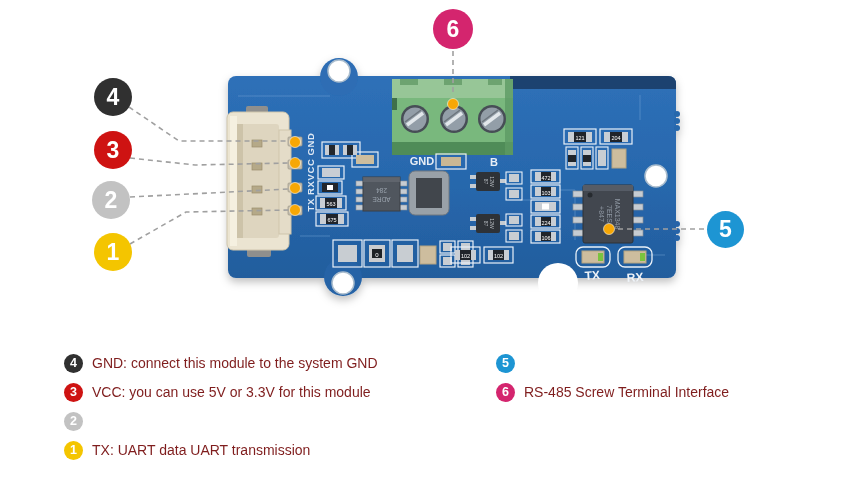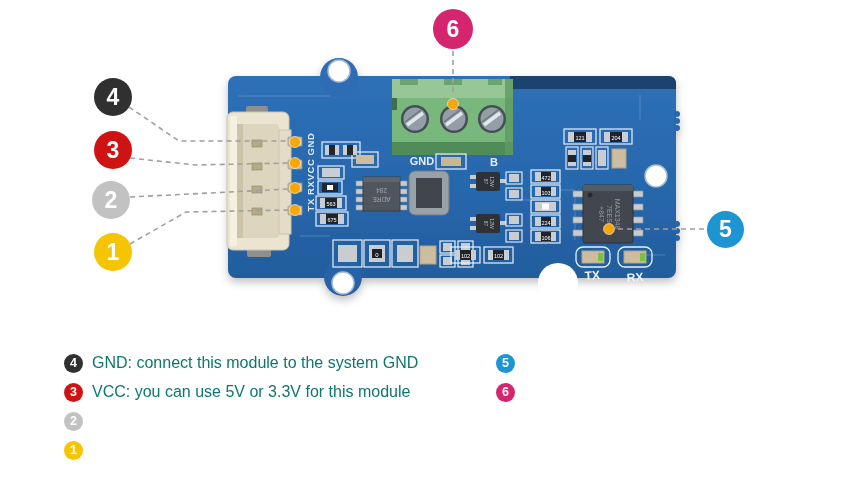--- a/index.html
+++ b/index.html
@@ -4,21 +4,21 @@
 <style>
   html,body{margin:0;padding:0;background:#fff;}
   .canvas{position:relative;width:860px;height:486px;background:#ffffff;overflow:hidden;
           font-family:"Liberation Sans",sans-serif;}
   svg{font-family:"Liberation Sans",sans-serif;}
   .callout{position:absolute;border-radius:50%;color:#fff;display:flex;align-items:center;
            justify-content:center;font-weight:bold;font-size:23px;line-height:1;}
   .lrow{position:absolute;display:flex;align-items:center;gap:9px;height:20px;}
   .lbadge{width:19px;height:19px;border-radius:50%;color:#fff;font-size:12.5px;font-weight:700;
           display:flex;align-items:center;justify-content:center;flex:0 0 auto;line-height:1;}
-  .ltext{font-size:16px;color:#0f766e;white-space:nowrap;}
+  .ltext{font-size:14px;color:#7f1d1d;white-space:nowrap;}
 </style>
 </head>
 <body>
 
 <div class="canvas">
 
   <svg width="860" height="486" viewBox="0 0 860 486">
     <defs>
       <linearGradient id="pcbGrad" x1="0" y1="0" x2="0" y2="1">
         <stop offset="0" stop-color="#2e70b8"></stop>
@@ -342,23 +342,25 @@
   </div>
   <div class="lrow" style="left:64px;top:382px;">
     <span class="lbadge" style="background:#ce1312;">3</span>
     <span class="ltext">VCC: you can use 5V or 3.3V for this module</span>
   </div>
   <div class="lrow" style="left:64px;top:411px;">
     <span class="lbadge" style="background:#c2c2c2;">2</span>
   </div>
   <div class="lrow" style="left:64px;top:440px;">
     <span class="lbadge" style="background:#f4c500;">1</span>
+    <span class="ltext">TX: UART data UART transmission</span>
   </div>
 
   
   <div class="lrow" style="left:496px;top:353px;">
     <span class="lbadge" style="background:#1d95d3;">5</span>
   </div>
   <div class="lrow" style="left:496px;top:382px;">
     <span class="lbadge" style="background:#d4256e;">6</span>
+    <span class="ltext">RS-485 Screw Terminal Interface</span>
   </div>
 
 </div>
 
 </body></html>

